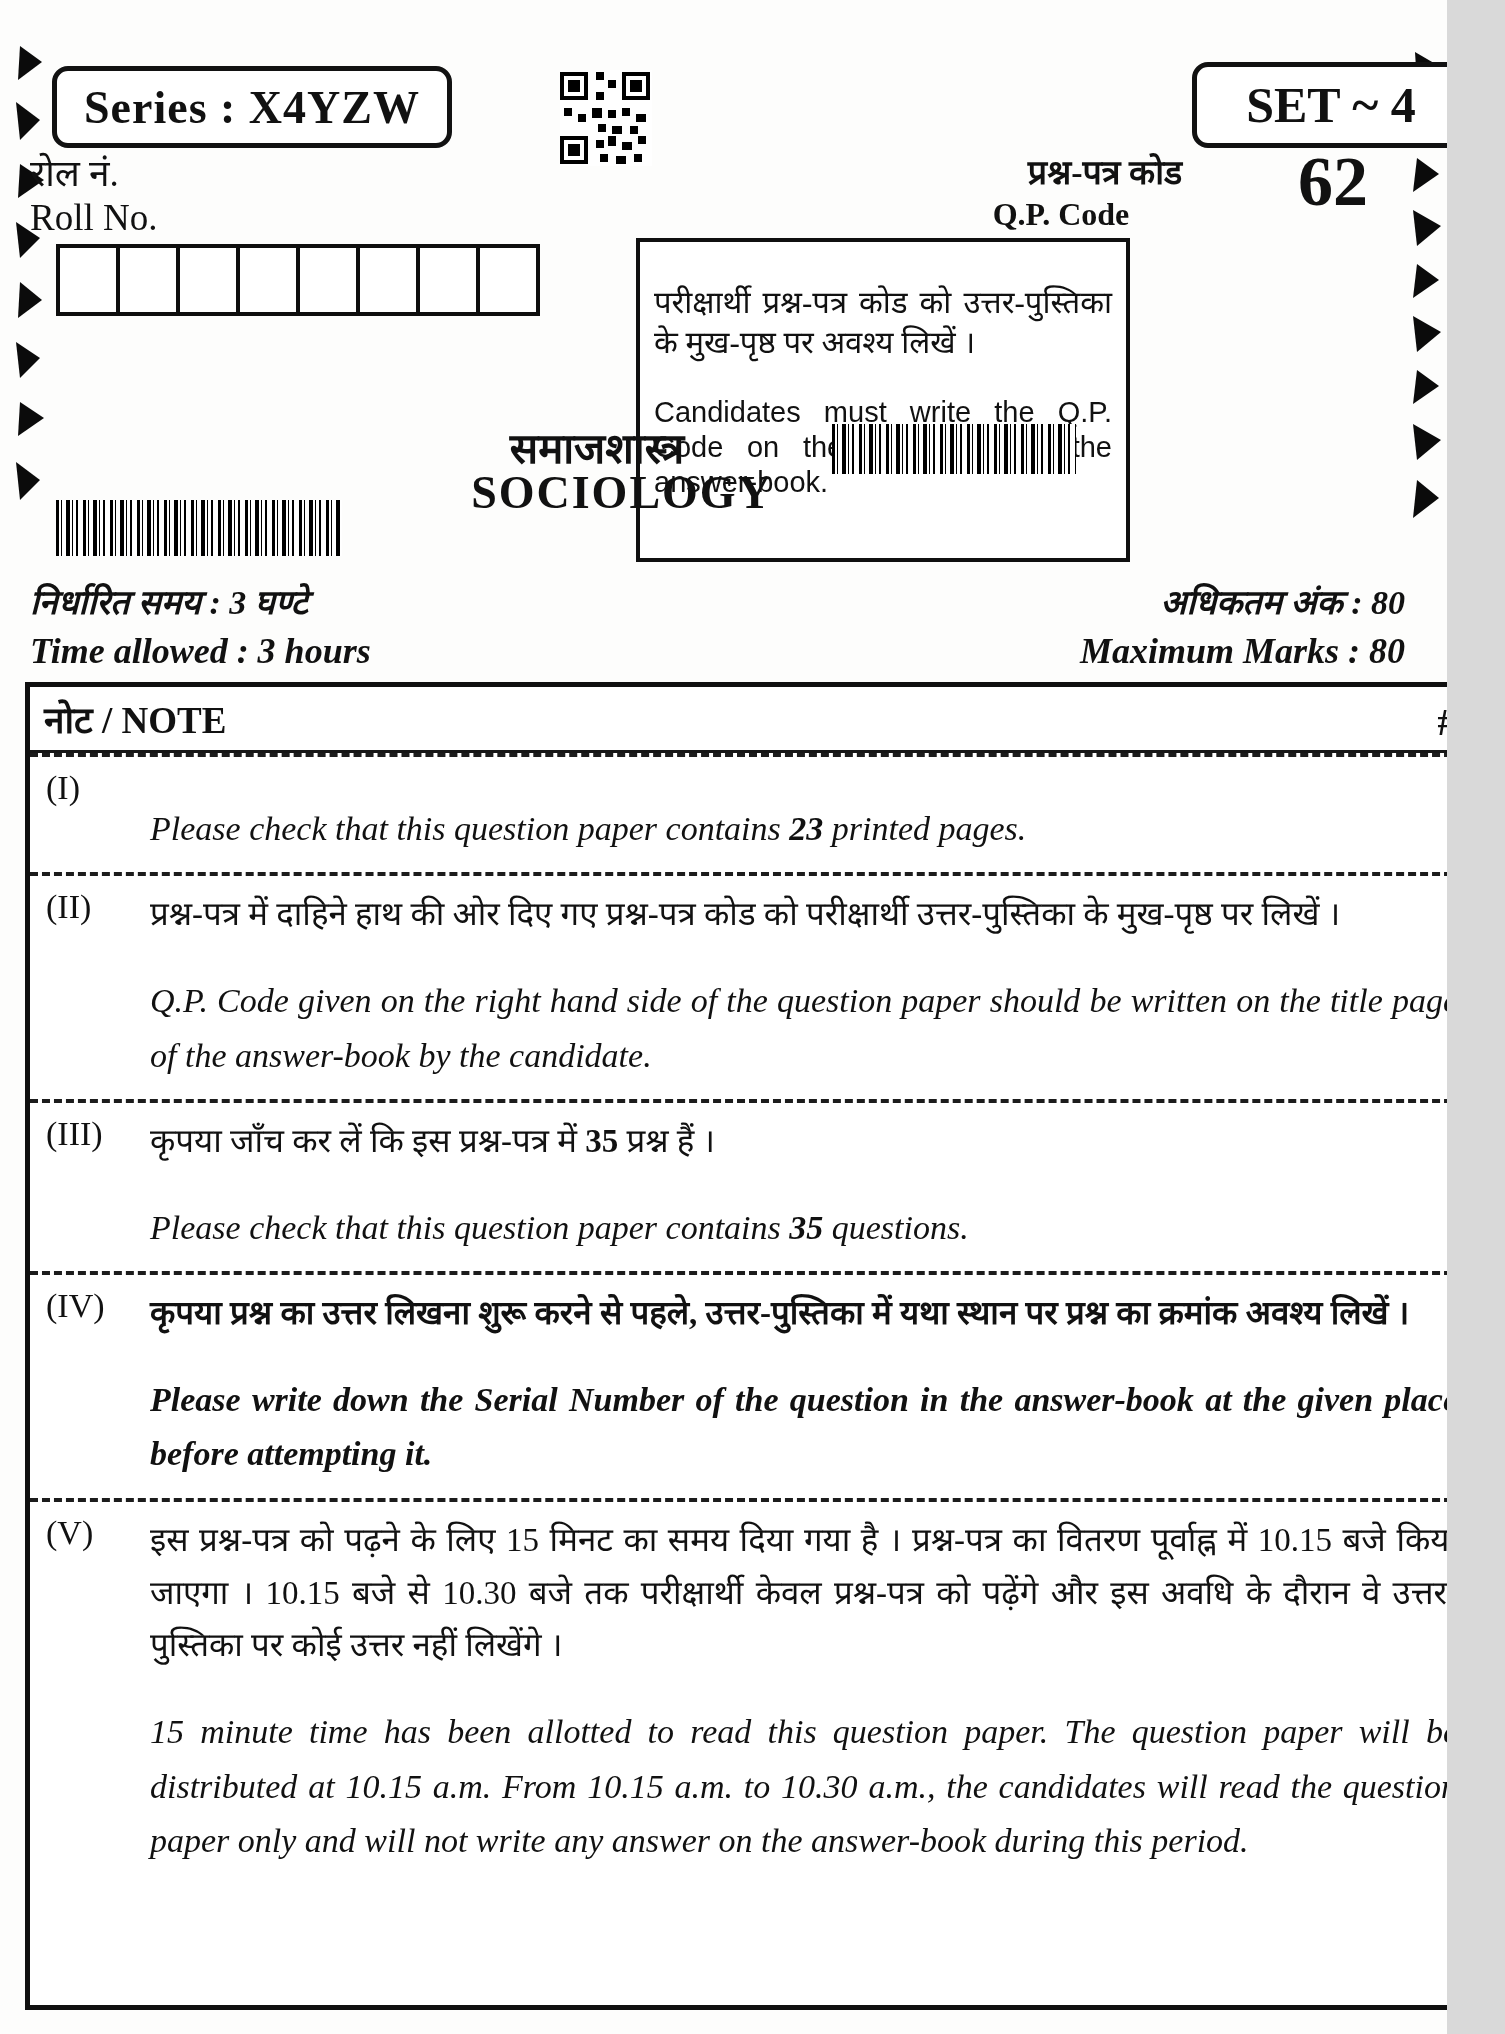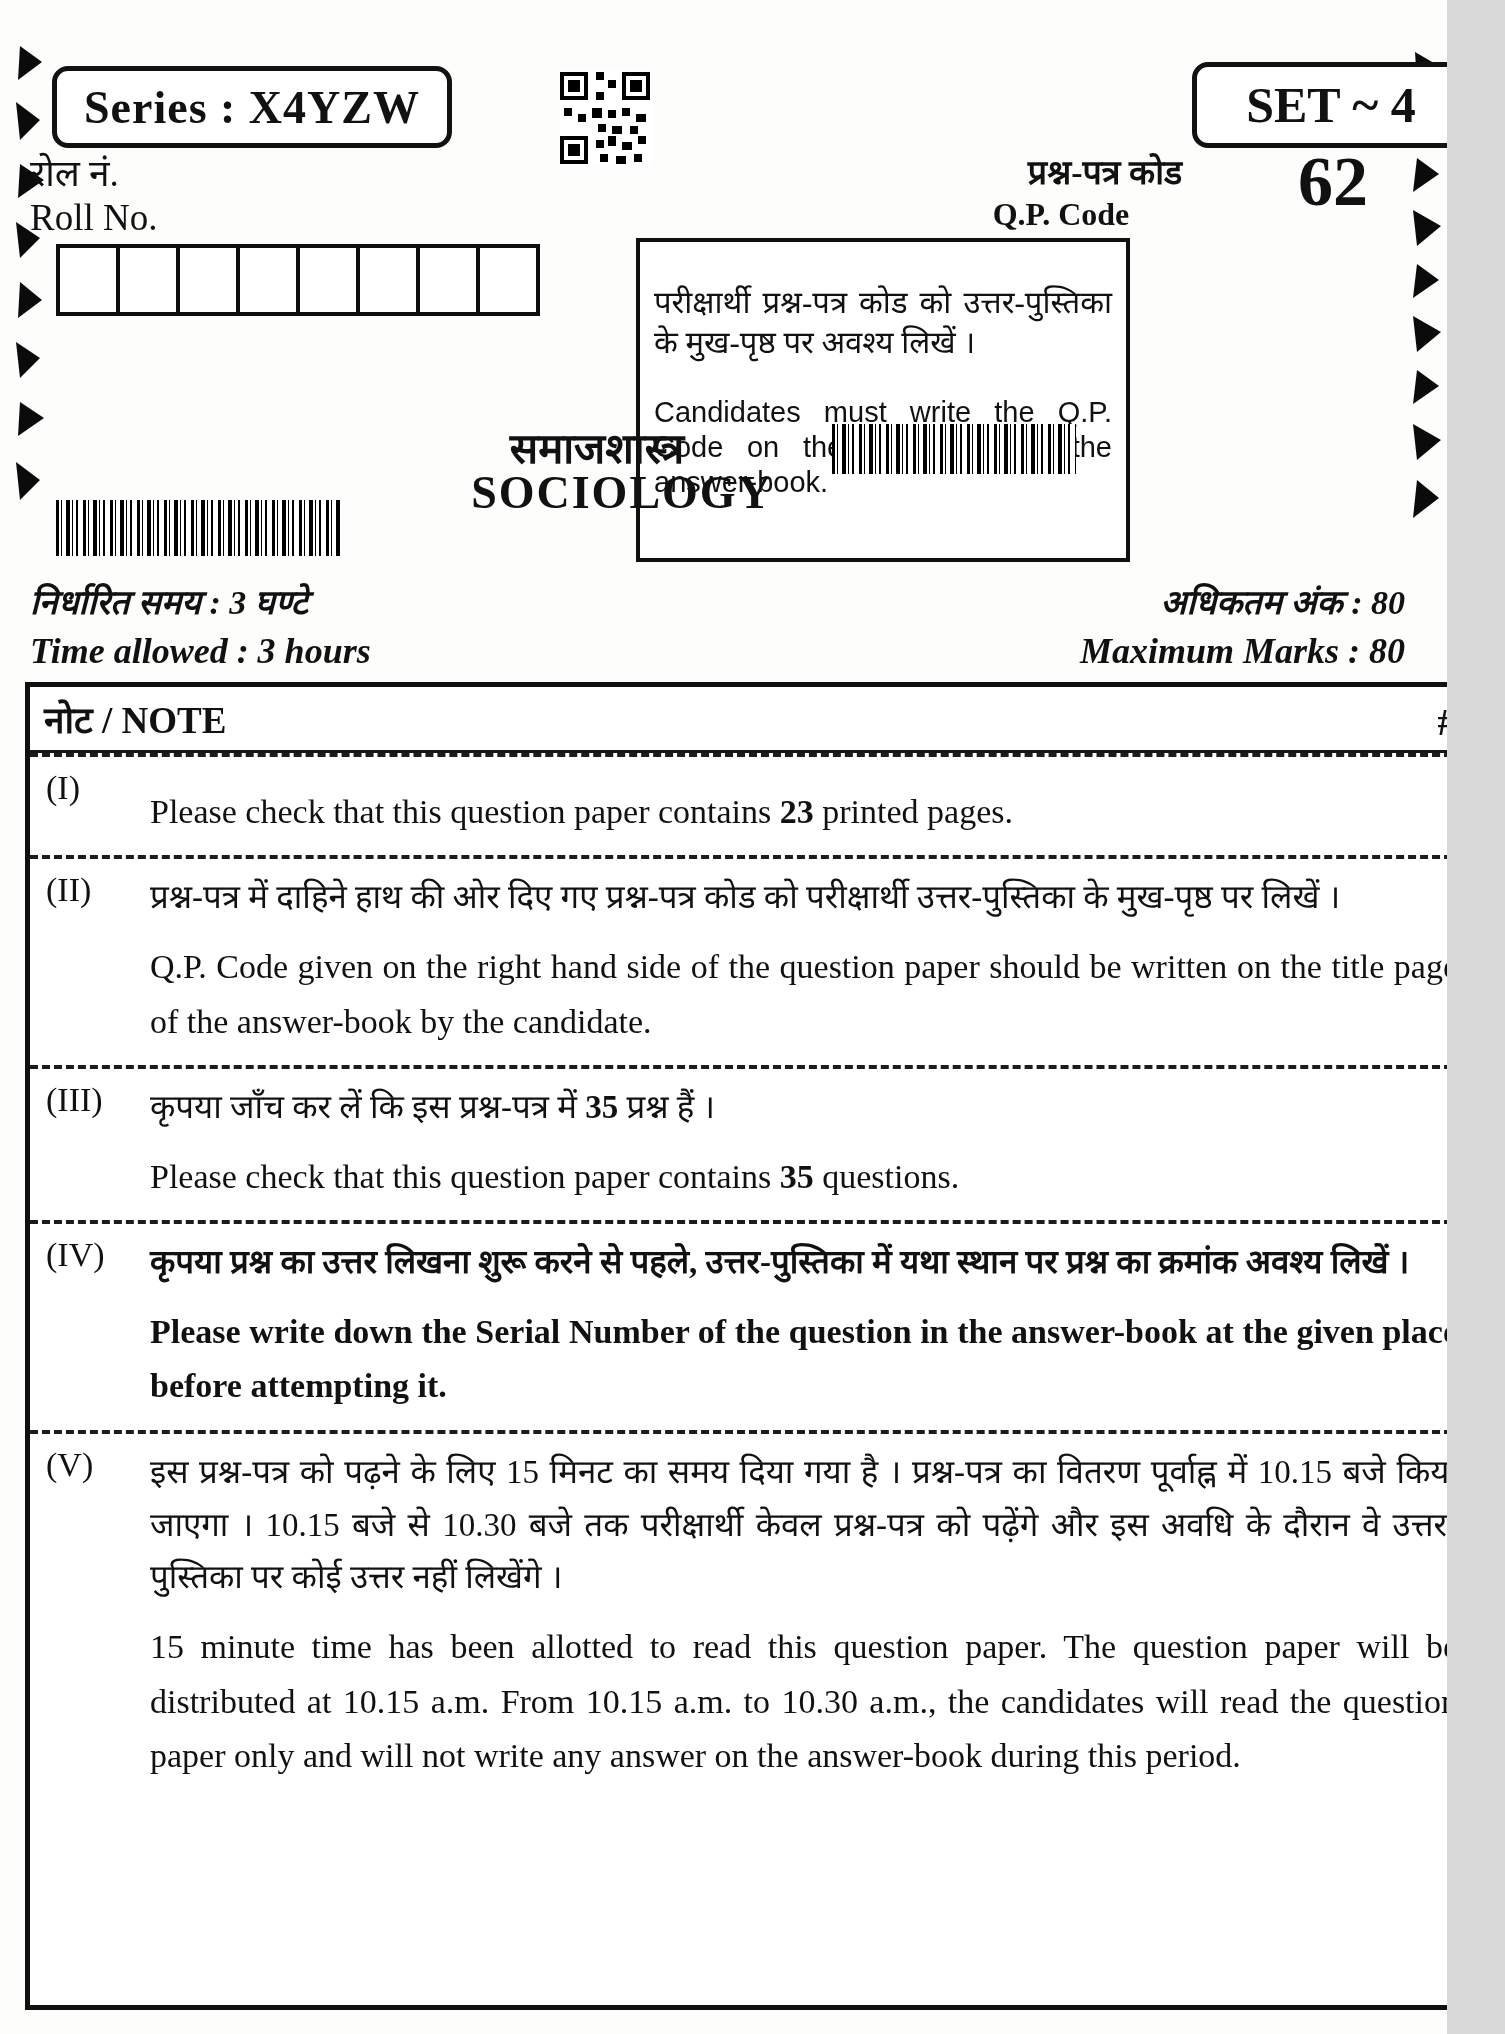--- a/index.html
+++ b/index.html
@@ -64,21 +64,21 @@
   .note-header {
     display:flex; justify-content:space-between; align-items:flex-end;
     padding:6px 20px 6px 14px; border-bottom:3px solid #161616;
     font-weight:bold; font-size:37px;
   }
   .note-row { display:flex; border-top:4px dashed #1c1c1c; padding:12px 18px 16px 10px; }
   .note-row .num { width:104px; flex:none; font-size:34px; padding-left:6px; }
   .note-row .content { flex:1; }
   .note-row p { margin:0; }
   .note-row .hi { font-size:33px; line-height:1.6; text-align:justify; }
-  .note-row .en { font-size:34px; line-height:1.6; text-align:justify; margin-top:16px; }
+  .note-row .en { font-size:34px; line-height:1.6; text-align:justify; margin-top:33px;font-style:italic; }
   .note-row.bold .hi, .note-row.bold .en { font-weight:bold; }
   .b { font-weight:bold; }
 </style>
 </head>
 <body>
 
 <div class="sheet">
 
   <svg class="edge-marks left" width="34" height="470" viewBox="0 0 34 470">
     <g fill="#0b0b0b">

